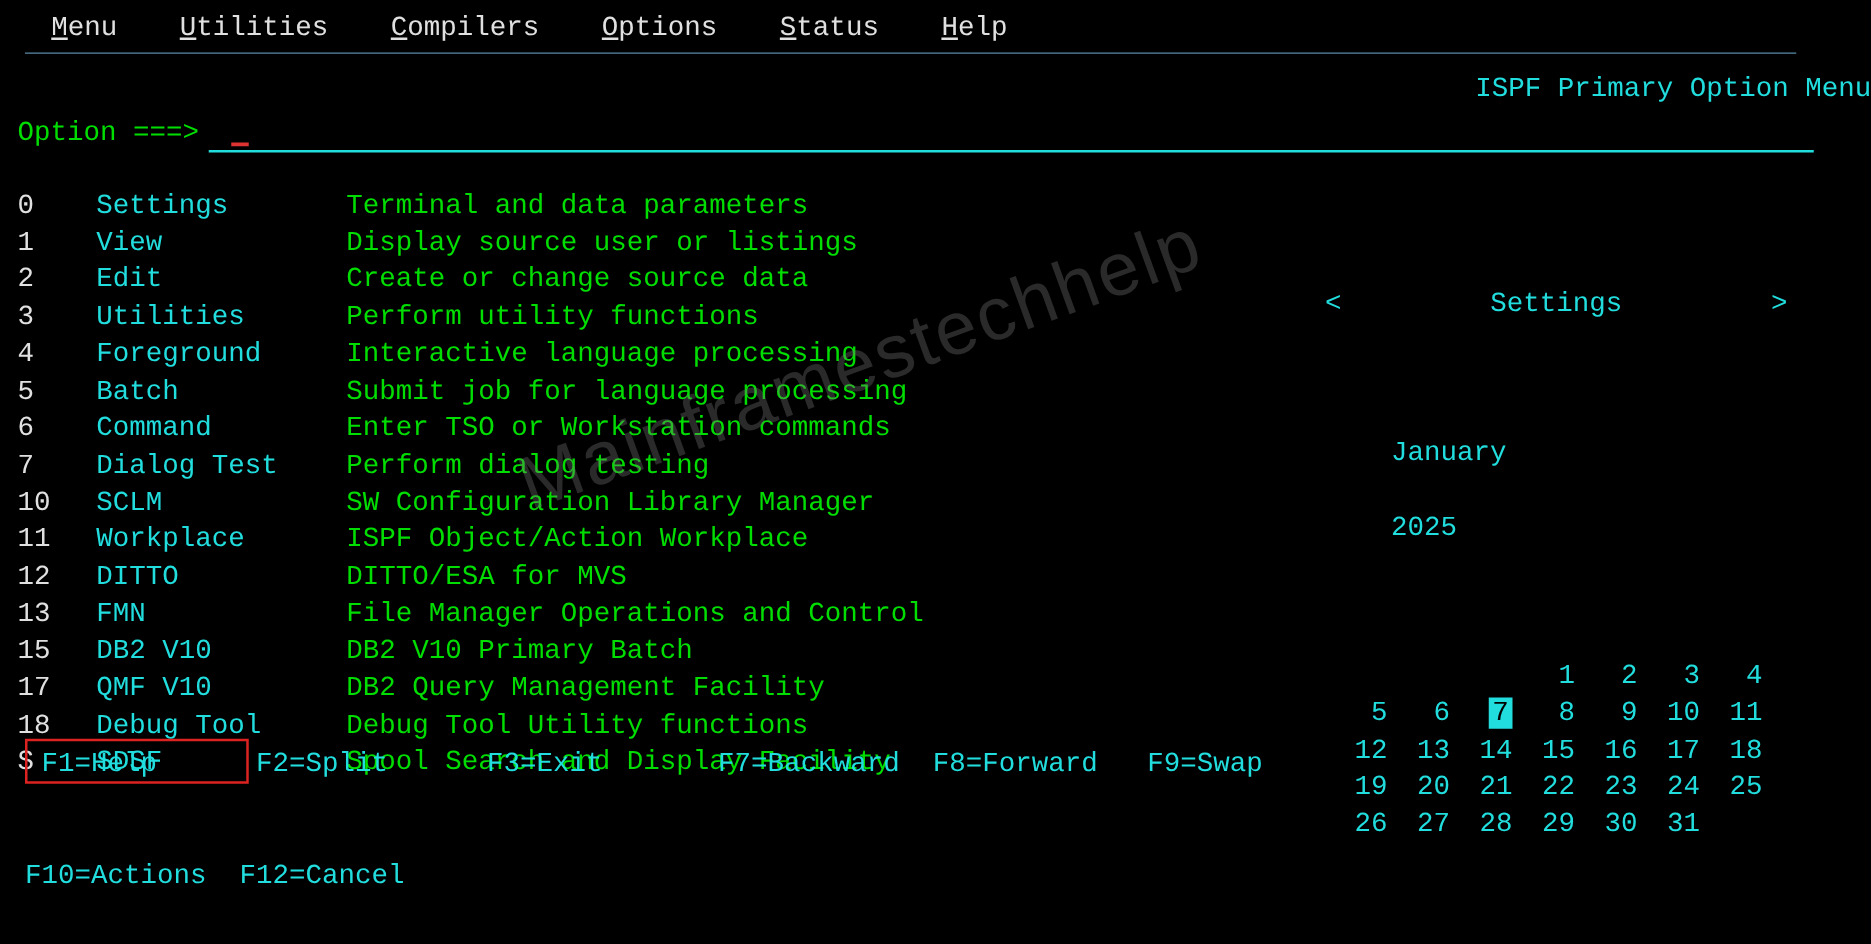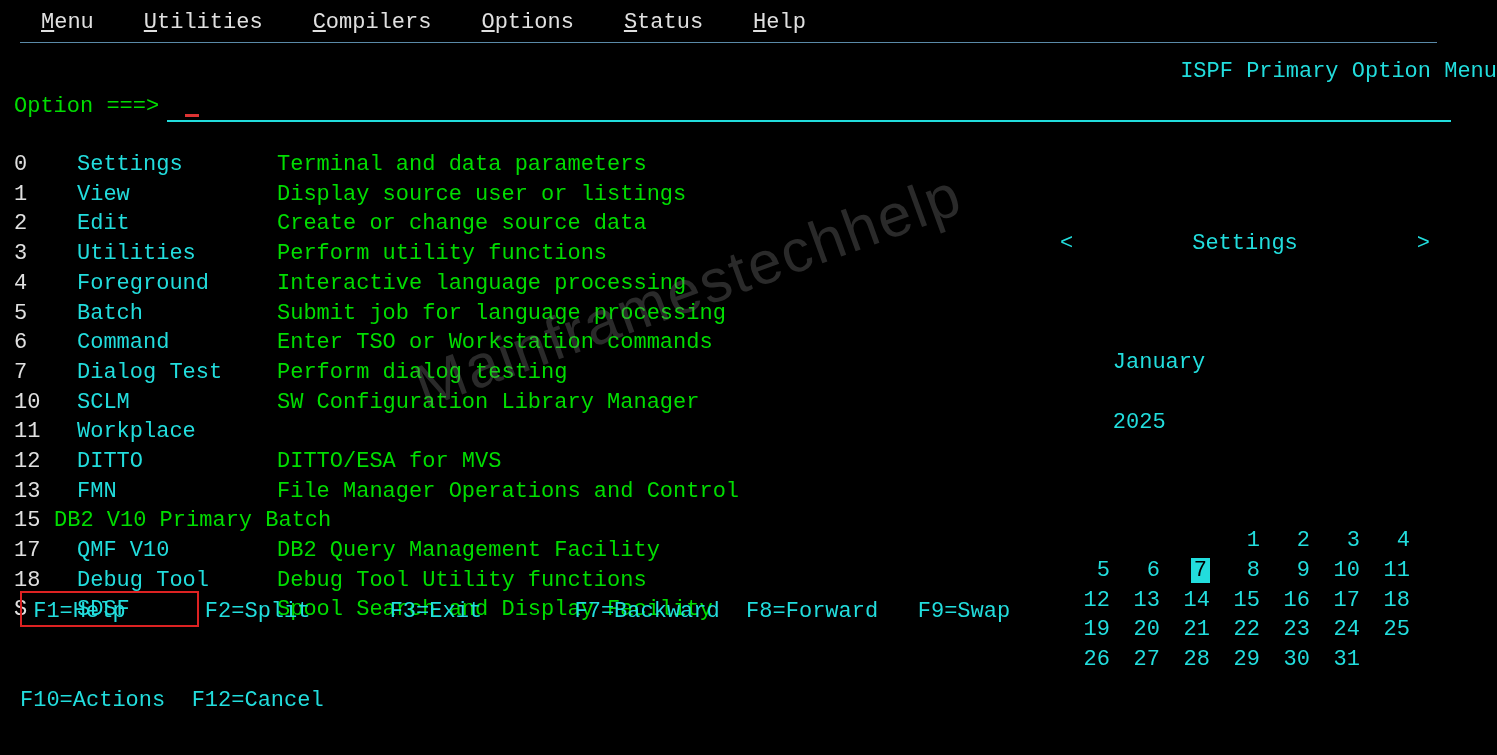--- a/index.html
+++ b/index.html
@@ -143,24 +143,24 @@
   <div class="options-col" id="options-list">
       <div class="opt-row"><span class="opt-num">0</span><span class="opt-name">Settings</span><span class="opt-desc">Terminal and data parameters</span></div>
       <div class="opt-row"><span class="opt-num">1</span><span class="opt-name">View</span><span class="opt-desc">Display source user or listings</span></div>
       <div class="opt-row"><span class="opt-num">2</span><span class="opt-name">Edit</span><span class="opt-desc">Create or change source data</span></div>
       <div class="opt-row"><span class="opt-num">3</span><span class="opt-name">Utilities</span><span class="opt-desc">Perform utility functions</span></div>
       <div class="opt-row"><span class="opt-num">4</span><span class="opt-name">Foreground</span><span class="opt-desc">Interactive language processing</span></div>
       <div class="opt-row"><span class="opt-num">5</span><span class="opt-name">Batch</span><span class="opt-desc">Submit job for language processing</span></div>
       <div class="opt-row"><span class="opt-num">6</span><span class="opt-name">Command</span><span class="opt-desc">Enter TSO or Workstation commands</span></div>
       <div class="opt-row"><span class="opt-num">7</span><span class="opt-name">Dialog Test</span><span class="opt-desc">Perform dialog testing</span></div>
       <div class="opt-row"><span class="opt-num">10</span><span class="opt-name">SCLM</span><span class="opt-desc">SW Configuration Library Manager</span></div>
-      <div class="opt-row"><span class="opt-num">11</span><span class="opt-name">Workplace</span></div>
+      <div class="opt-row"><span class="opt-num">11</span><span class="opt-name">Workplace</span><span class="opt-desc">ISPF Object/Action Workplace</span></div>
       <div class="opt-row"><span class="opt-num">12</span><span class="opt-name">DITTO</span><span class="opt-desc">DITTO/ESA for MVS</span></div>
       <div class="opt-row"><span class="opt-num">13</span><span class="opt-name">FMN</span><span class="opt-desc">File Manager Operations and Control</span></div>
-      <div class="opt-row"><span class="opt-num">15</span><span class="opt-desc">DB2 V10 Primary Batch</span></div>
+      <div class="opt-row"><span class="opt-num">15</span><span class="opt-name">DB2 V10</span><span class="opt-desc">DB2 V10 Primary Batch</span></div>
       <div class="opt-row"><span class="opt-num">17</span><span class="opt-name">QMF V10</span><span class="opt-desc">DB2 Query Management Facility</span></div>
       <div class="opt-row"><span class="opt-num">18</span><span class="opt-name">Debug Tool</span><span class="opt-desc">Debug Tool Utility functions</span></div>
       <div class="opt-row" style="position: relative;"><span class="opt-num">S</span><span class="opt-name">SDSF</span><span class="opt-desc">Spool Search and Display Facility</span><div class="highlight-box" style="top: -4px;"></div></div>
     </div>
 </div>
 
 <div class="calendar">
   <div class="cal-hdr">
     <span>&lt;</span>
     <span>Settings</span>

